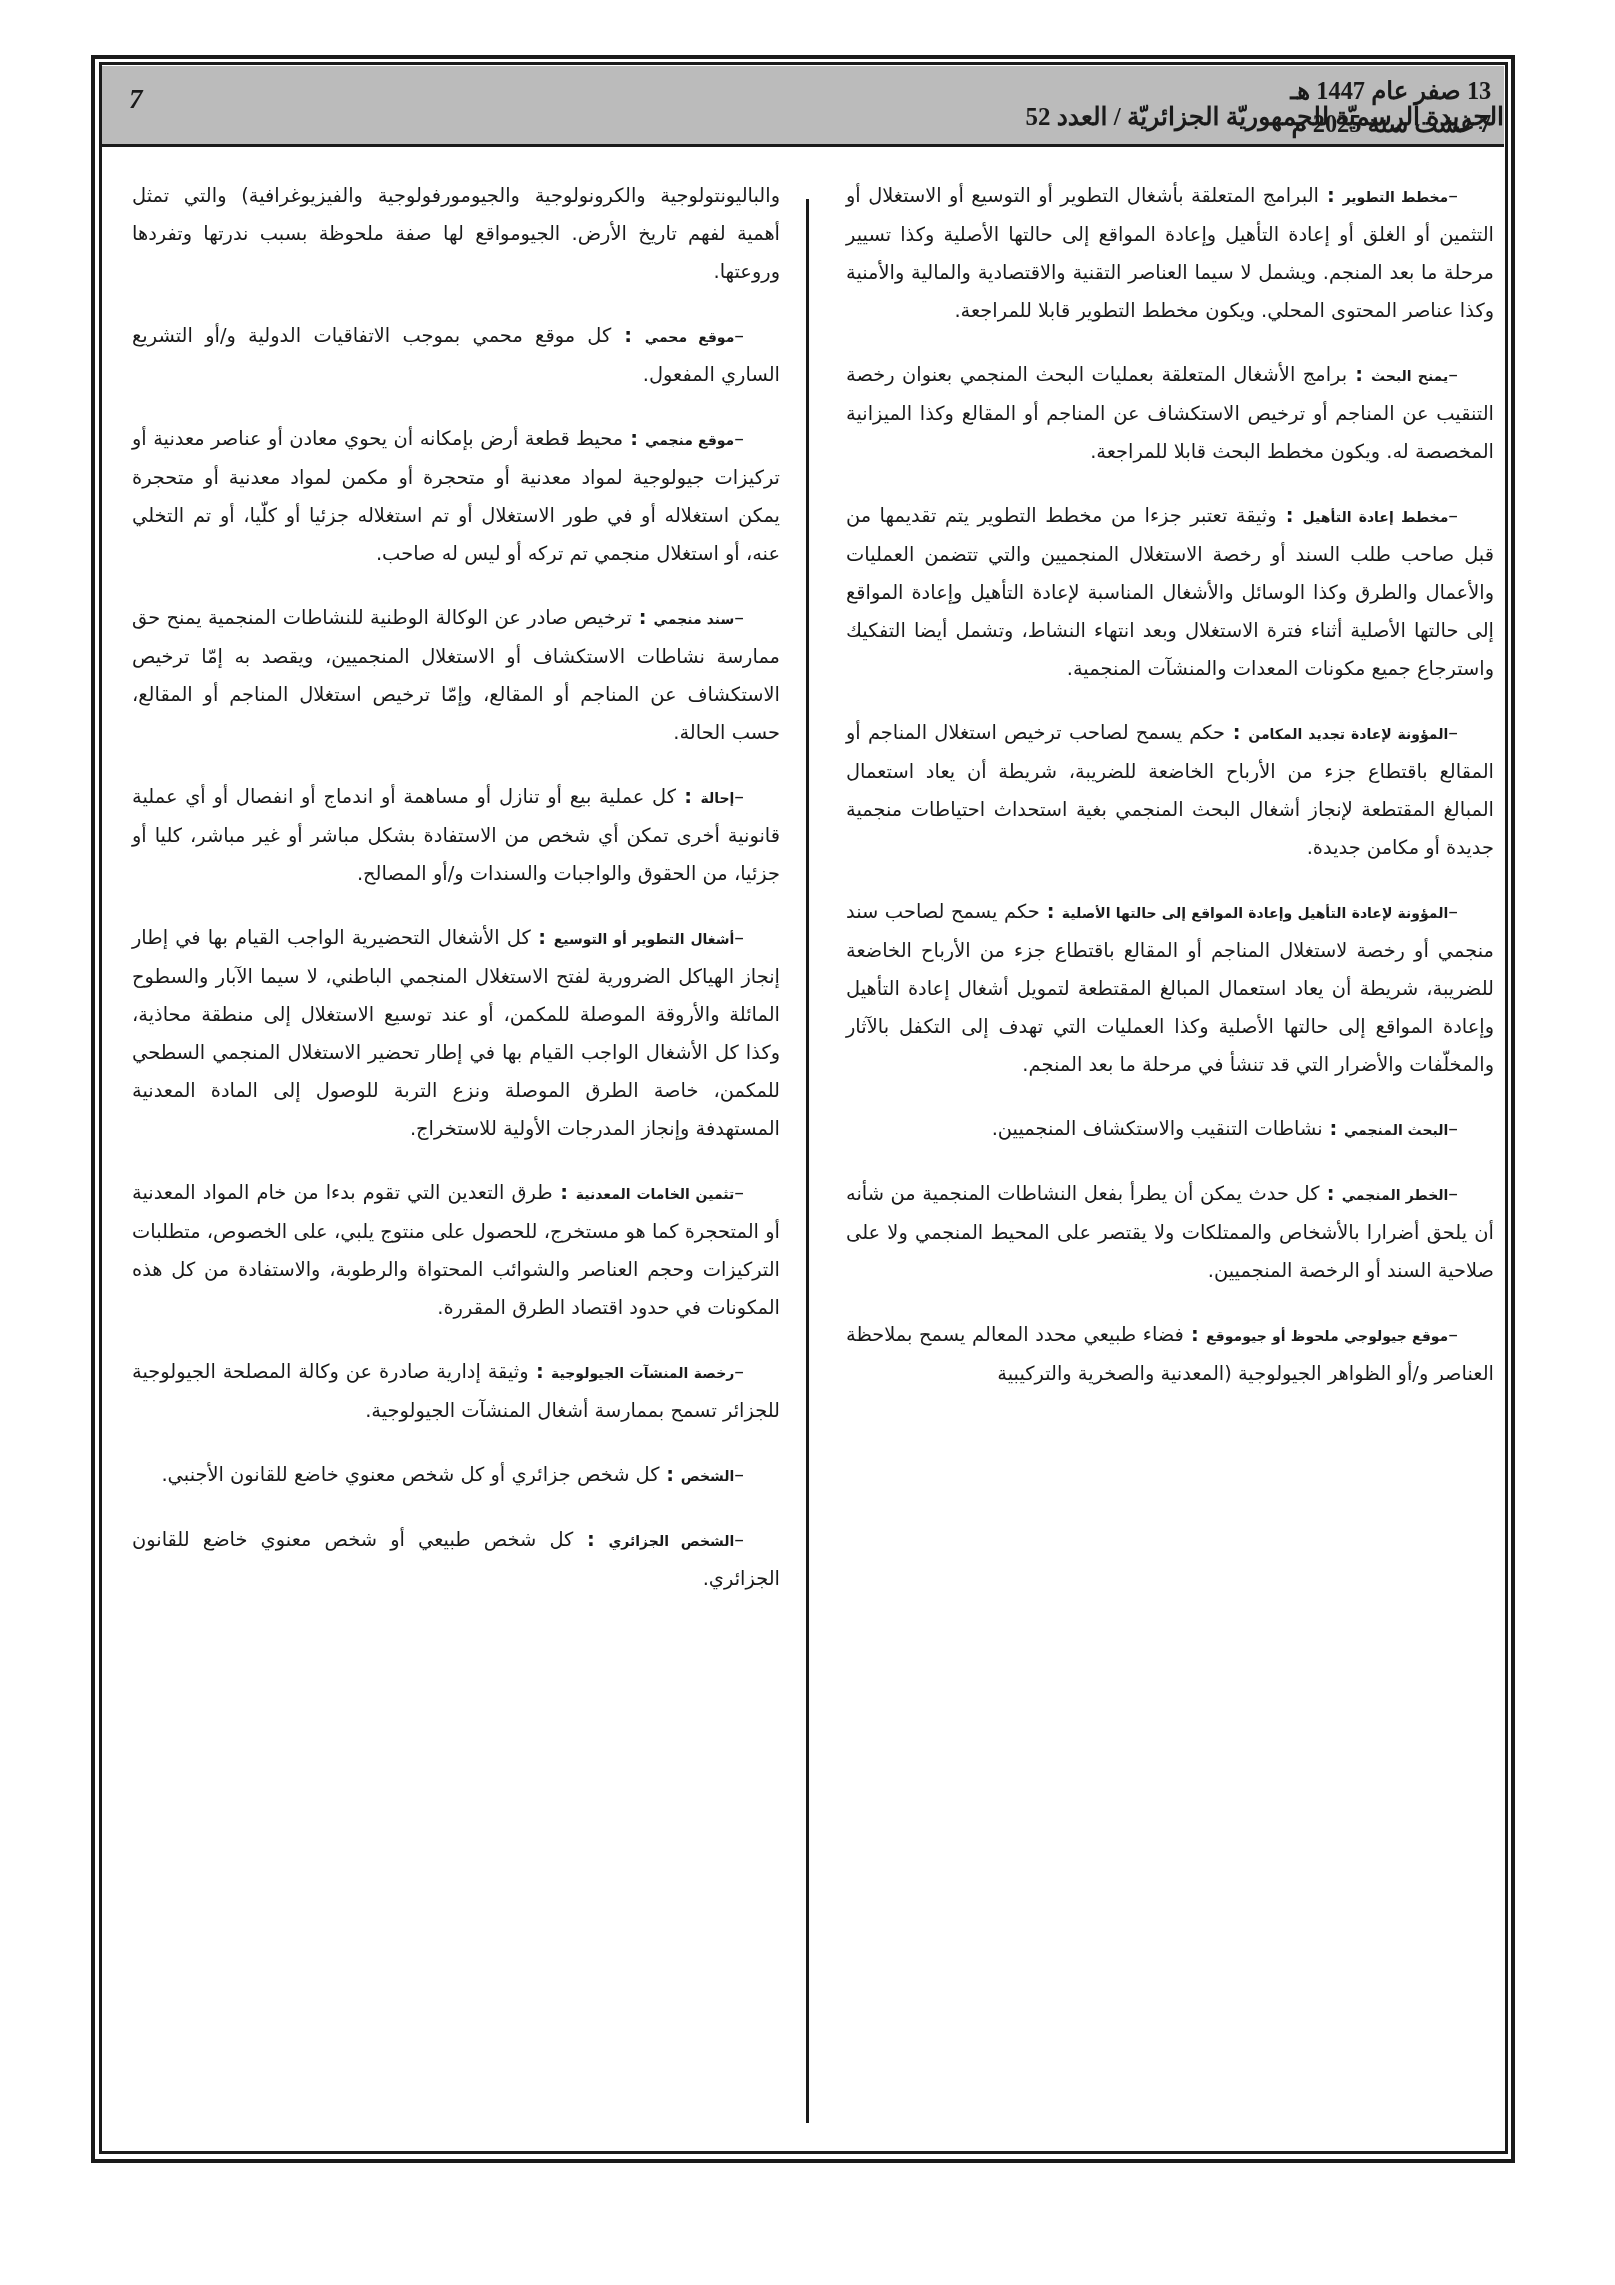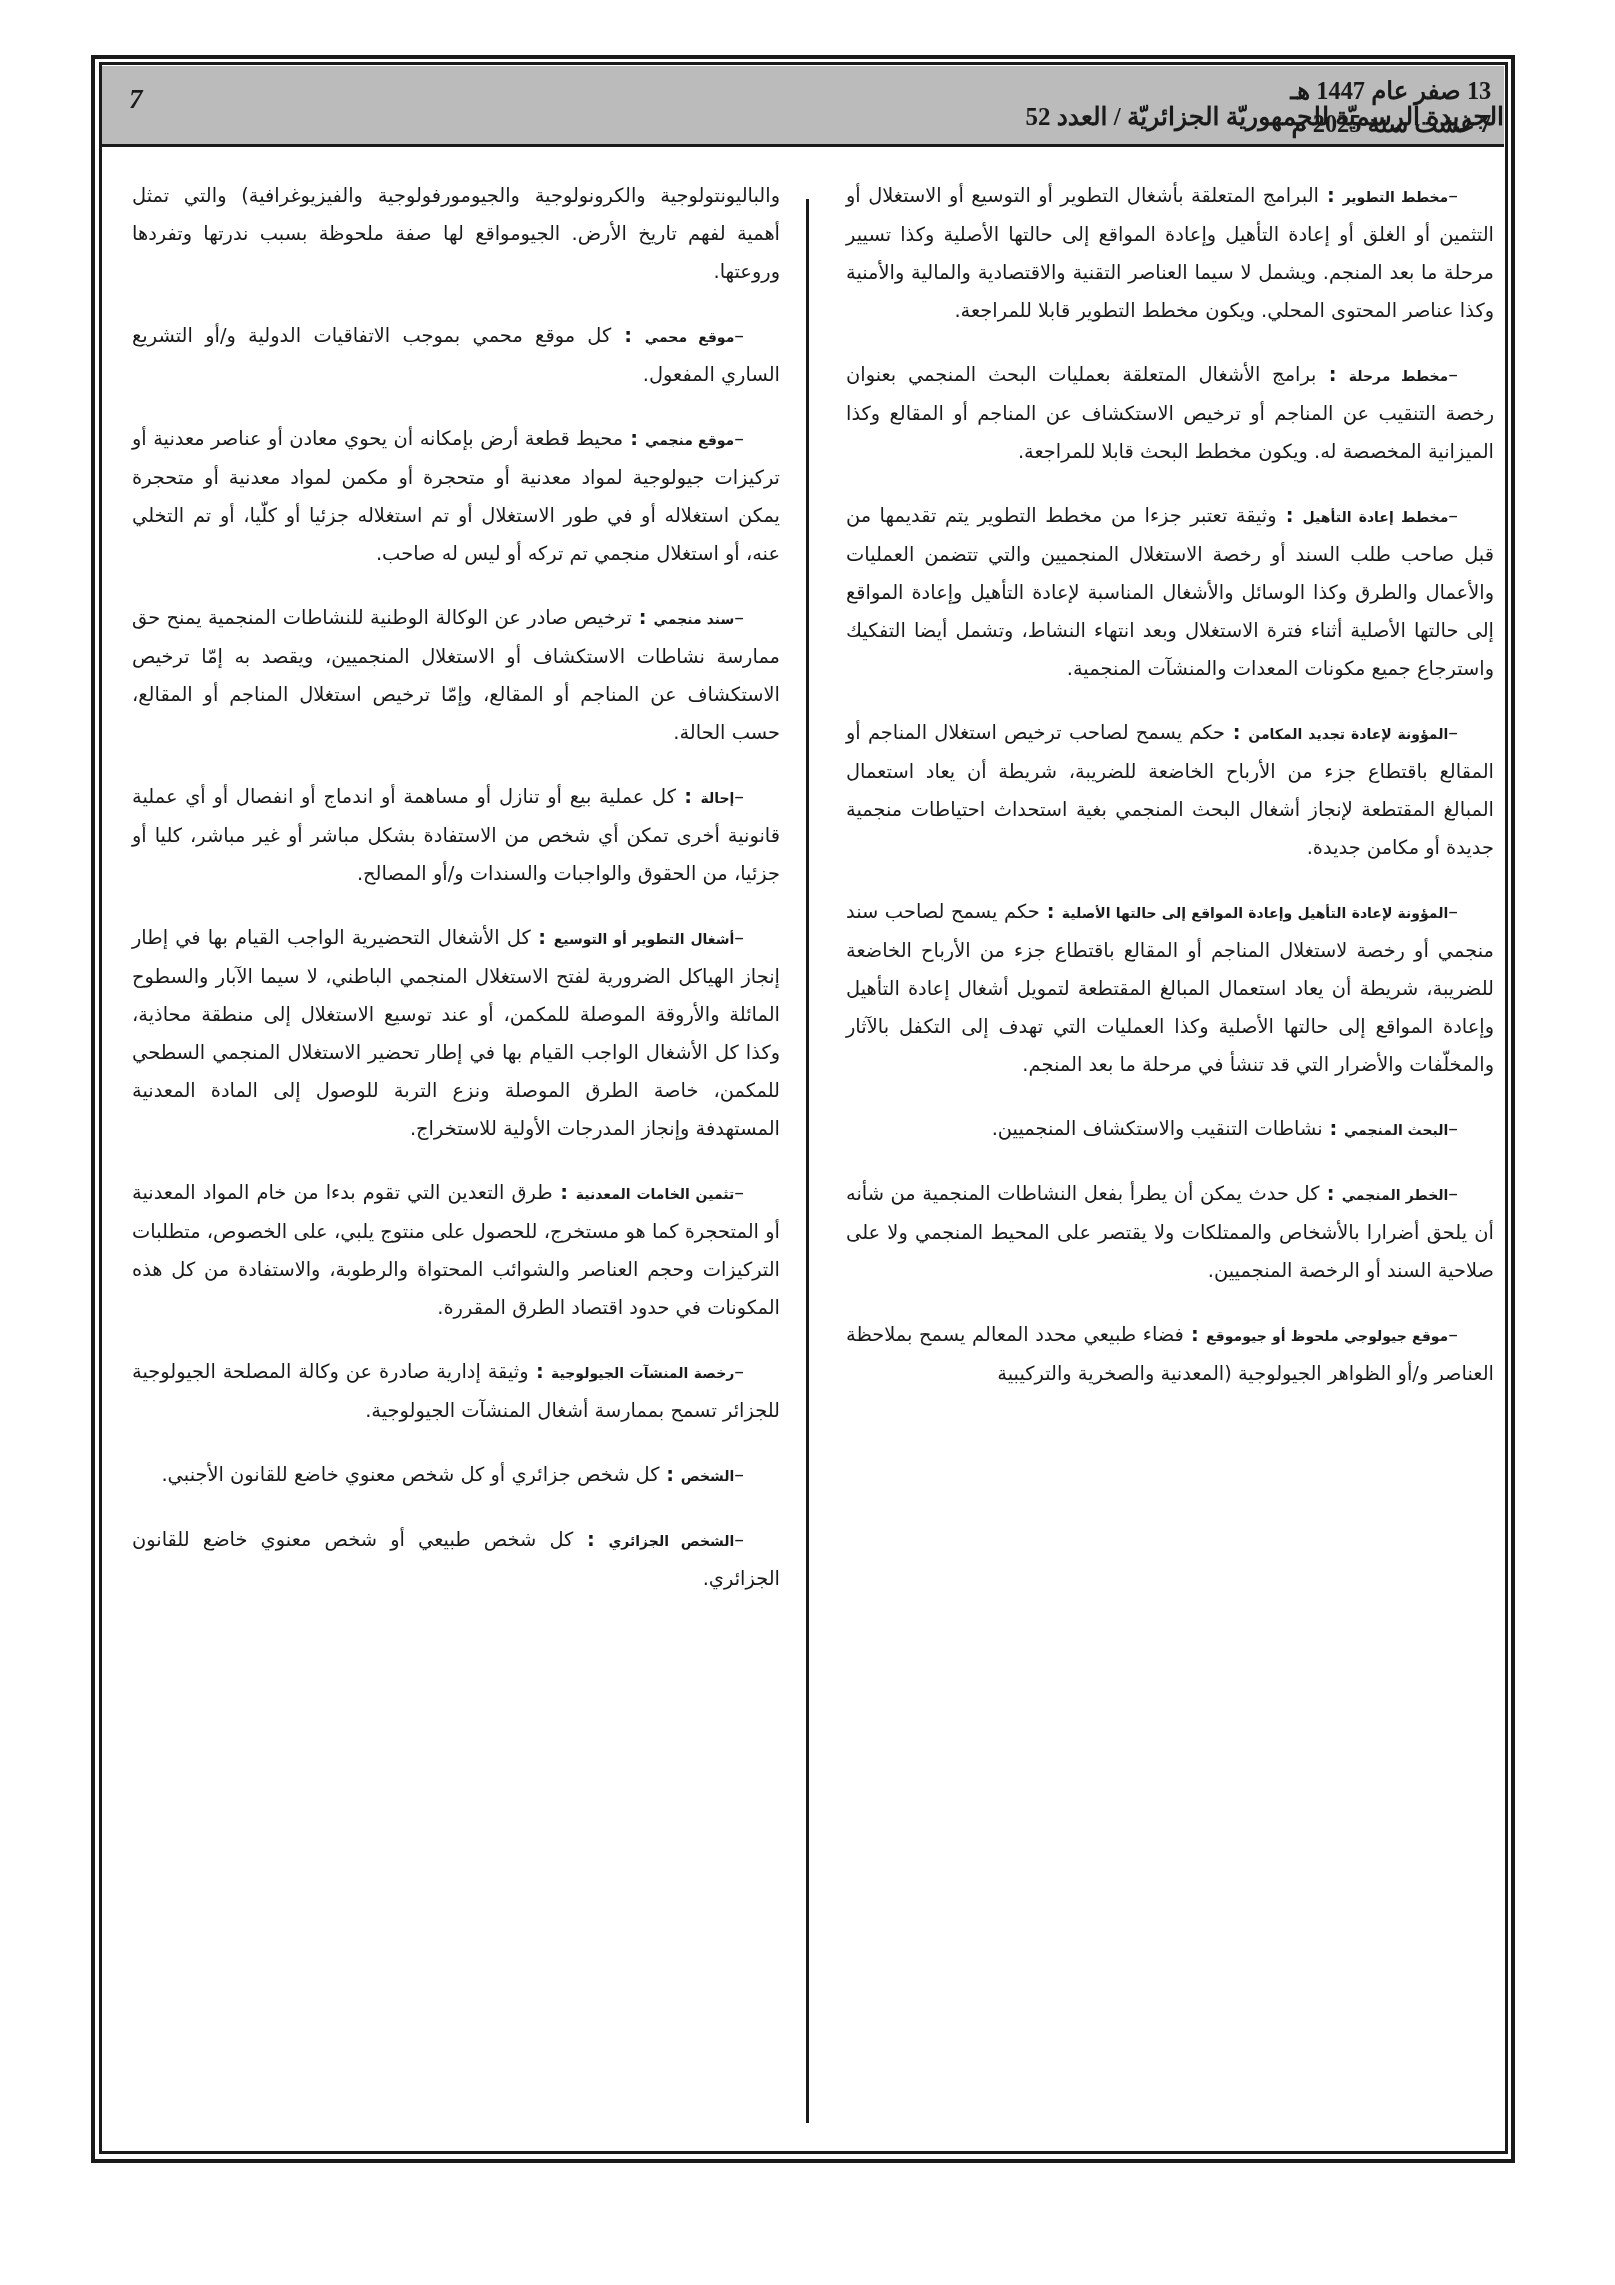--- a/index.html
+++ b/index.html
@@ -125,21 +125,21 @@
     <div>7 غشت سنة 2025 م</div>
   </div>
   <div class="title">الجريدة الرسميّة للجمهوريّة الجزائريّة / العدد 52</div>
   <div class="page-number">7</div>
 </div>
 
 <div class="divider"></div>
 
 <div class="column col-right">
   <p class="entry"><span class="dash">–</span><span class="term">مخطط التطوير</span><span class="colon"> : </span><span>البرامج المتعلقة بأشغال التطوير أو التوسيع أو الاستغلال أو التثمين أو الغلق أو إعادة التأهيل وإعادة المواقع إلى حالتها الأصلية وكذا تسيير مرحلة ما بعد المنجم. ويشمل لا سيما العناصر التقنية والاقتصادية والمالية والأمنية وكذا عناصر المحتوى المحلي. ويكون مخطط التطوير قابلا للمراجعة.</span></p>
-  <p class="entry"><span class="dash">–</span><span class="term">مخطط مرحلة</span><span class="colon"> : </span><span>برامج الأشغال المتعلقة بعمليات البحث المنجمي بعنوان رخصة التنقيب عن المناجم أو ترخيص الاستكشاف عن المناجم أو المقالع وكذا الميزانية المخصصة له. ويكون مخطط البحث قابلا للمراجعة.</span></p>
+  <p class="entry"><span class="dash">–</span><span class="term">يمنح البحث</span><span class="colon"> : </span><span>برامج الأشغال المتعلقة بعمليات البحث المنجمي بعنوان رخصة التنقيب عن المناجم أو ترخيص الاستكشاف عن المناجم أو المقالع وكذا الميزانية المخصصة له. ويكون مخطط البحث قابلا للمراجعة.</span></p>
   <p class="entry"><span class="dash">–</span><span class="term">مخطط إعادة التأهيل</span><span class="colon"> : </span><span>وثيقة تعتبر جزءا من مخطط التطوير يتم تقديمها من قبل صاحب طلب السند أو رخصة الاستغلال المنجميين والتي تتضمن العمليات والأعمال والطرق وكذا الوسائل والأشغال المناسبة لإعادة التأهيل وإعادة المواقع إلى حالتها الأصلية أثناء فترة الاستغلال وبعد انتهاء النشاط، وتشمل أيضا التفكيك واسترجاع جميع مكونات المعدات والمنشآت المنجمية.</span></p>
   <p class="entry"><span class="dash">–</span><span class="term">المؤونة لإعادة تجديد المكامن</span><span class="colon"> : </span><span>حكم يسمح لصاحب ترخيص استغلال المناجم أو المقالع باقتطاع جزء من الأرباح الخاضعة للضريبة، شريطة أن يعاد استعمال المبالغ المقتطعة لإنجاز أشغال البحث المنجمي بغية استحداث احتياطات منجمية جديدة أو مكامن جديدة.</span></p>
   <p class="entry"><span class="dash">–</span><span class="term">المؤونة لإعادة التأهيل وإعادة المواقع إلى حالتها الأصلية</span><span class="colon"> : </span><span>حكم يسمح لصاحب سند منجمي أو رخصة لاستغلال المناجم أو المقالع باقتطاع جزء من الأرباح الخاضعة للضريبة، شريطة أن يعاد استعمال المبالغ المقتطعة لتمويل أشغال إعادة التأهيل وإعادة المواقع إلى حالتها الأصلية وكذا العمليات التي تهدف إلى التكفل بالآثار والمخلّفات والأضرار التي قد تنشأ في مرحلة ما بعد المنجم.</span></p>
   <p class="entry"><span class="dash">–</span><span class="term">البحث المنجمي</span><span class="colon"> : </span><span>نشاطات التنقيب والاستكشاف المنجميين.</span></p>
   <p class="entry"><span class="dash">–</span><span class="term">الخطر المنجمي</span><span class="colon"> : </span><span>كل حدث يمكن أن يطرأ بفعل النشاطات المنجمية من شأنه أن يلحق أضرارا بالأشخاص والممتلكات ولا يقتصر على المحيط المنجمي ولا على صلاحية السند أو الرخصة المنجميين.</span></p>
   <p class="entry"><span class="dash">–</span><span class="term">موقع جيولوجي ملحوظ أو جيوموقع</span><span class="colon"> : </span><span>فضاء طبيعي محدد المعالم يسمح بملاحظة العناصر و/أو الظواهر الجيولوجية (المعدنية والصخرية والتركيبية</span></p>
 </div>
 
 <div class="column col-left">
   <p class="entry"><span>والباليونتولوجية والكرونولوجية والجيومورفولوجية والفيزيوغرافية) والتي تمثل أهمية لفهم تاريخ الأرض. الجيومواقع لها صفة ملحوظة بسبب ندرتها وتفردها وروعتها.</span></p>

